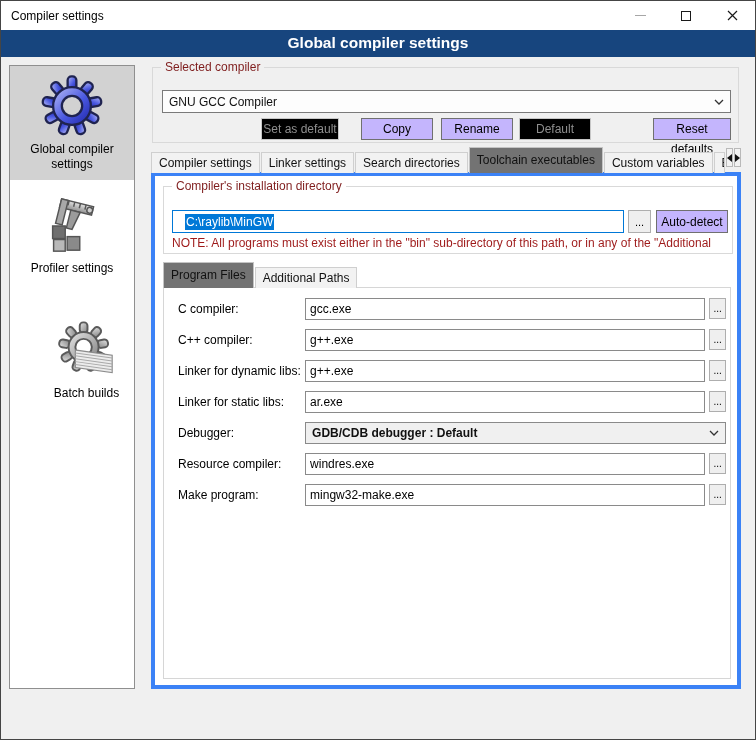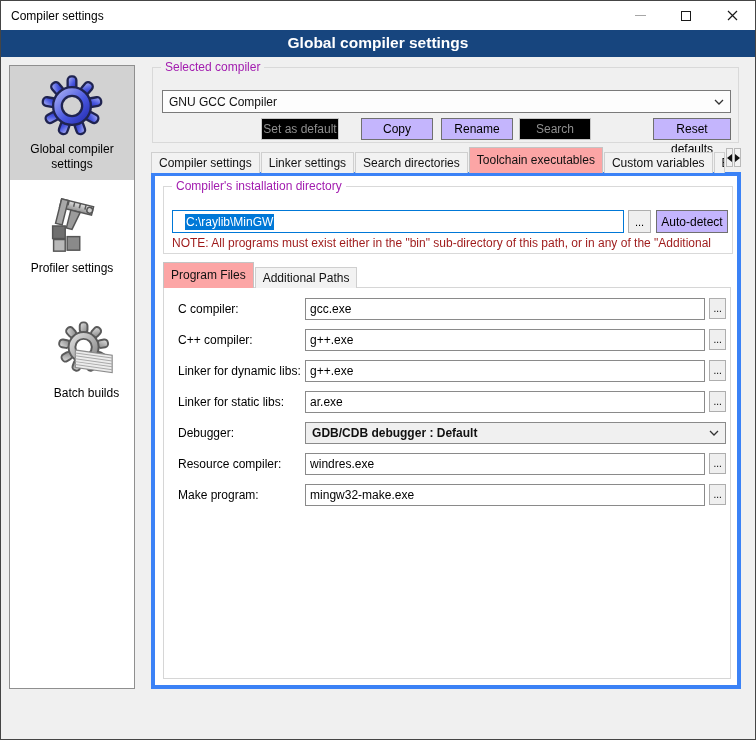--- a/index.html
+++ b/index.html
@@ -29,21 +29,21 @@
              padding:9px 3px 8px 3px; cursor:default; }
   .lb-item.selected { background:#d2d2d2; }
   .lb-item .lb-label { margin-top:5px; line-height:15px; font-size:12px; color:#000; }
   .lb-item + .lb-item { margin-top:5px; }
   .lb-item:nth-child(3) { margin-top:26px;padding-left:32px; }
 
   
   .main { position:absolute; left:149px; top:57px; width:591px; height:640px; }
 
   .groupbox { position:relative; border:1px solid #d9d9d9; }
-  .gb-label { position:absolute; top:-8px; left:8px; padding:0 4px; font-size:12px; color:#a21caf; }
+  .gb-label { position:absolute; top:-8px; left:8px; padding:0 4px; font-size:12px; color:#7f1d1d; }
 
   .gb-compiler { margin:9px 2px 0 2px; height:76px; background:#f0f0f0; }
   .gb-compiler .gb-label { background:#f0f0f0; }
 
   .combobox { position:absolute; left:9px; right:7px; top:22px; height:23px; background:#fdfdfd;
               border:1px solid #7a7a7a; display:flex; align-items:center; padding:0 6px; }
   .combobox .chev { margin-left:auto; }
 
   .btnrow { position:absolute; left:9px; right:7px; top:50px; height:22px;
             display:flex; justify-content:flex-end; }
@@ -54,21 +54,21 @@
   .b-copy { width:72px; margin-left:22px; }
   .b-rename { width:72px; margin-left:8px; }
   .b-delete { width:72px; margin-left:6px; }
   .b-reset { width:78px; margin-left:62px; }
 
   
   .notebook { position:absolute; left:1px; top:89px; width:590px; }
   .tabstrip { position:relative; z-index:2; display:flex; align-items:flex-end; height:26px; }
   .tab { height:21px; line-height:20px; padding:0 7px; background:#f2f2f2; border:1px solid #cfcfcf;
          border-bottom:none; margin-right:1px; white-space:nowrap; font-size:12px; cursor:default; }
-  .tab.active { height:26px; line-height:25px; background:#fca5a5; border-color:#c4c4c4; }
+  .tab.active { height:26px; line-height:25px; background:#737373; border-color:#c4c4c4; }
   .tab.clipped { width:38px; padding-right:0; overflow:hidden; }
   .tab-scroll { width:21px; height:19px; align-self:flex-start; margin-top:1px; background:#f2f2f2;
                 border:1px solid #b9b9b9; display:flex; align-items:center; justify-content:center; }
   .tab-scroll + .tab-scroll { margin-left:1px; }
   .tri-l { width:0; height:0; border:4px solid transparent; border-right:5px solid #111; margin-left:-4px; }
   .tri-r { width:0; height:0; border:4px solid transparent; border-left:5px solid #111; margin-right:-4px; }
 
   .tabpage { margin-top:-1px; height:517px; background:#fff; border:4px solid #3b82f6; position:relative; }
 
   
@@ -230,21 +230,21 @@
       <div class="combobox">
         <span>GNU GCC Compiler</span>
         <svg class="chev" width="10" height="6">
             <polyline points="1,1 5,5 9,1" fill="none" stroke="#333" stroke-width="1.3"></polyline>
           </svg>
       </div>
       <div class="btnrow">
         <button class="btn b-setdef disabled">Set as default</button>
         <button class="btn b-copy">Copy</button>
         <button class="btn b-rename">Rename</button>
-        <button class="btn b-delete disabled">Search</button>
+        <button class="btn b-delete disabled">Default</button>
         <button class="btn b-reset">Reset defaults</button>
       </div>
     </div>
 
     <div class="notebook">
       <div class="tabstrip">
         <div class="tab">Compiler settings</div>
         <div class="tab">Linker settings</div>
         <div class="tab">Search directories</div>
         <div class="tab active">Toolchain executables</div>

